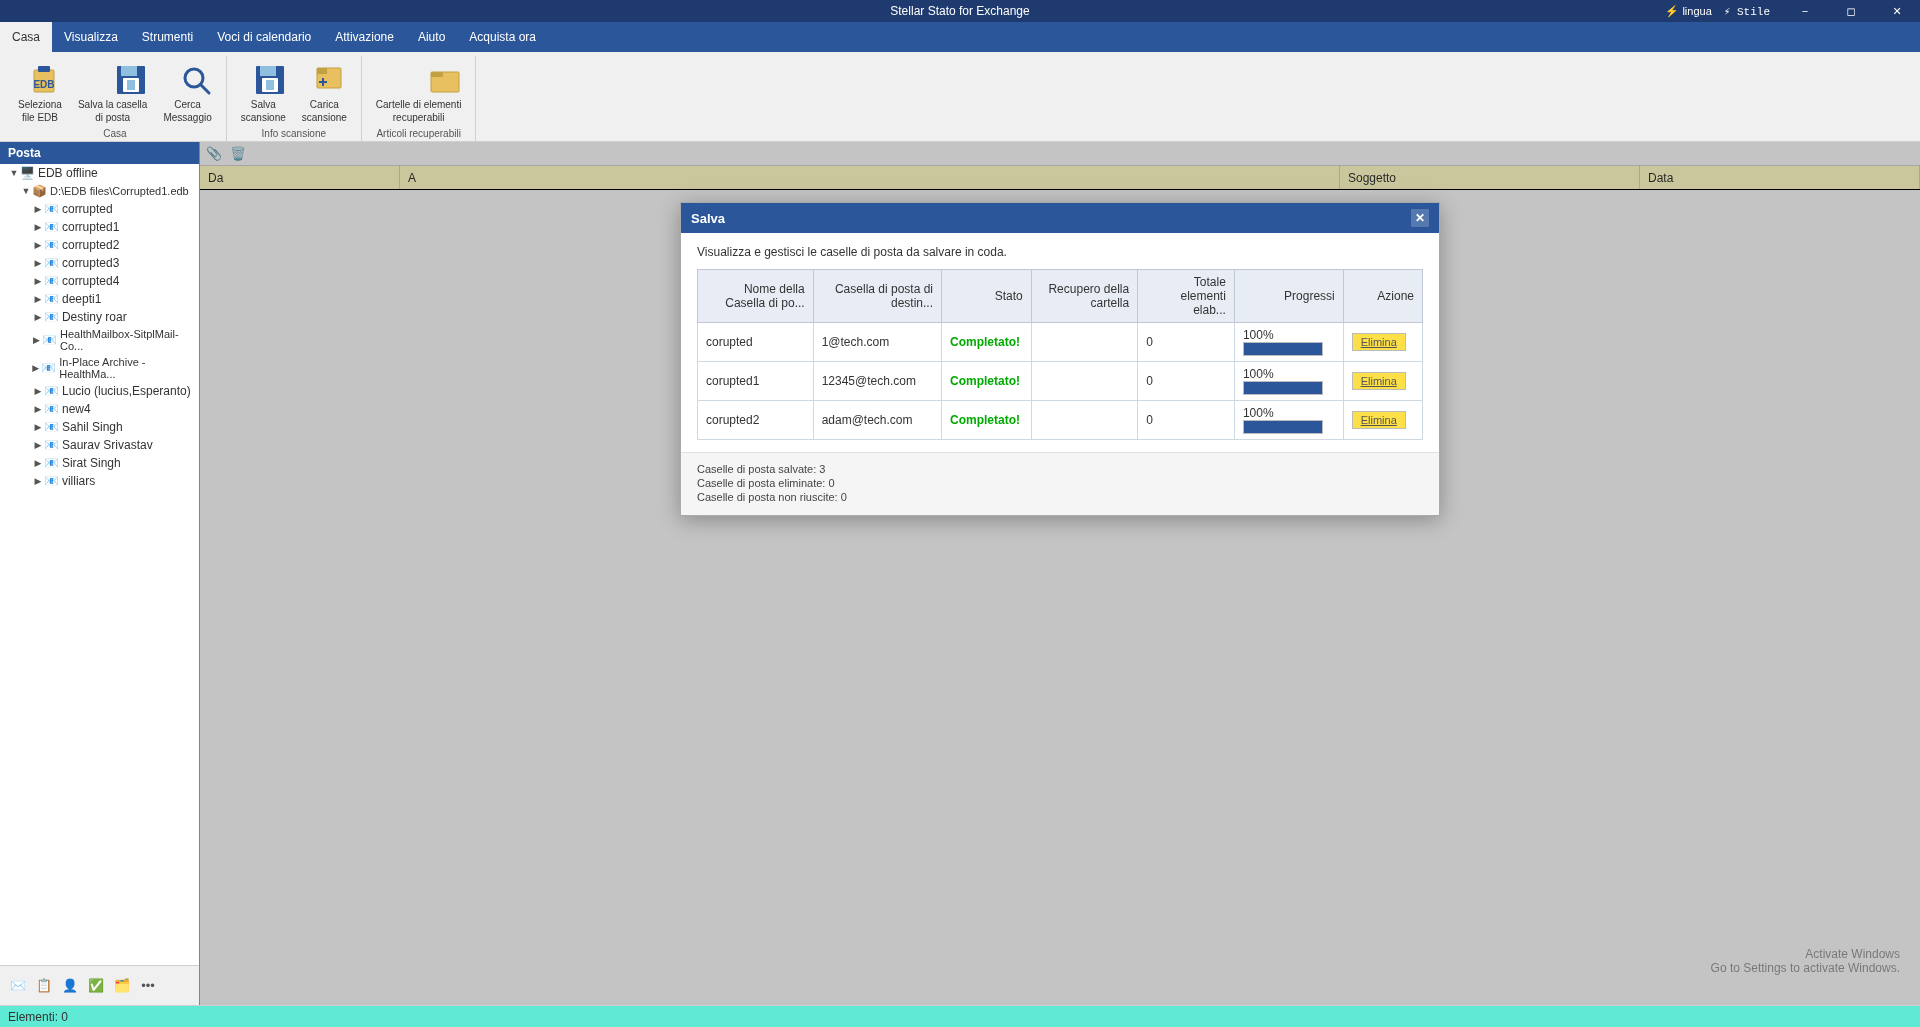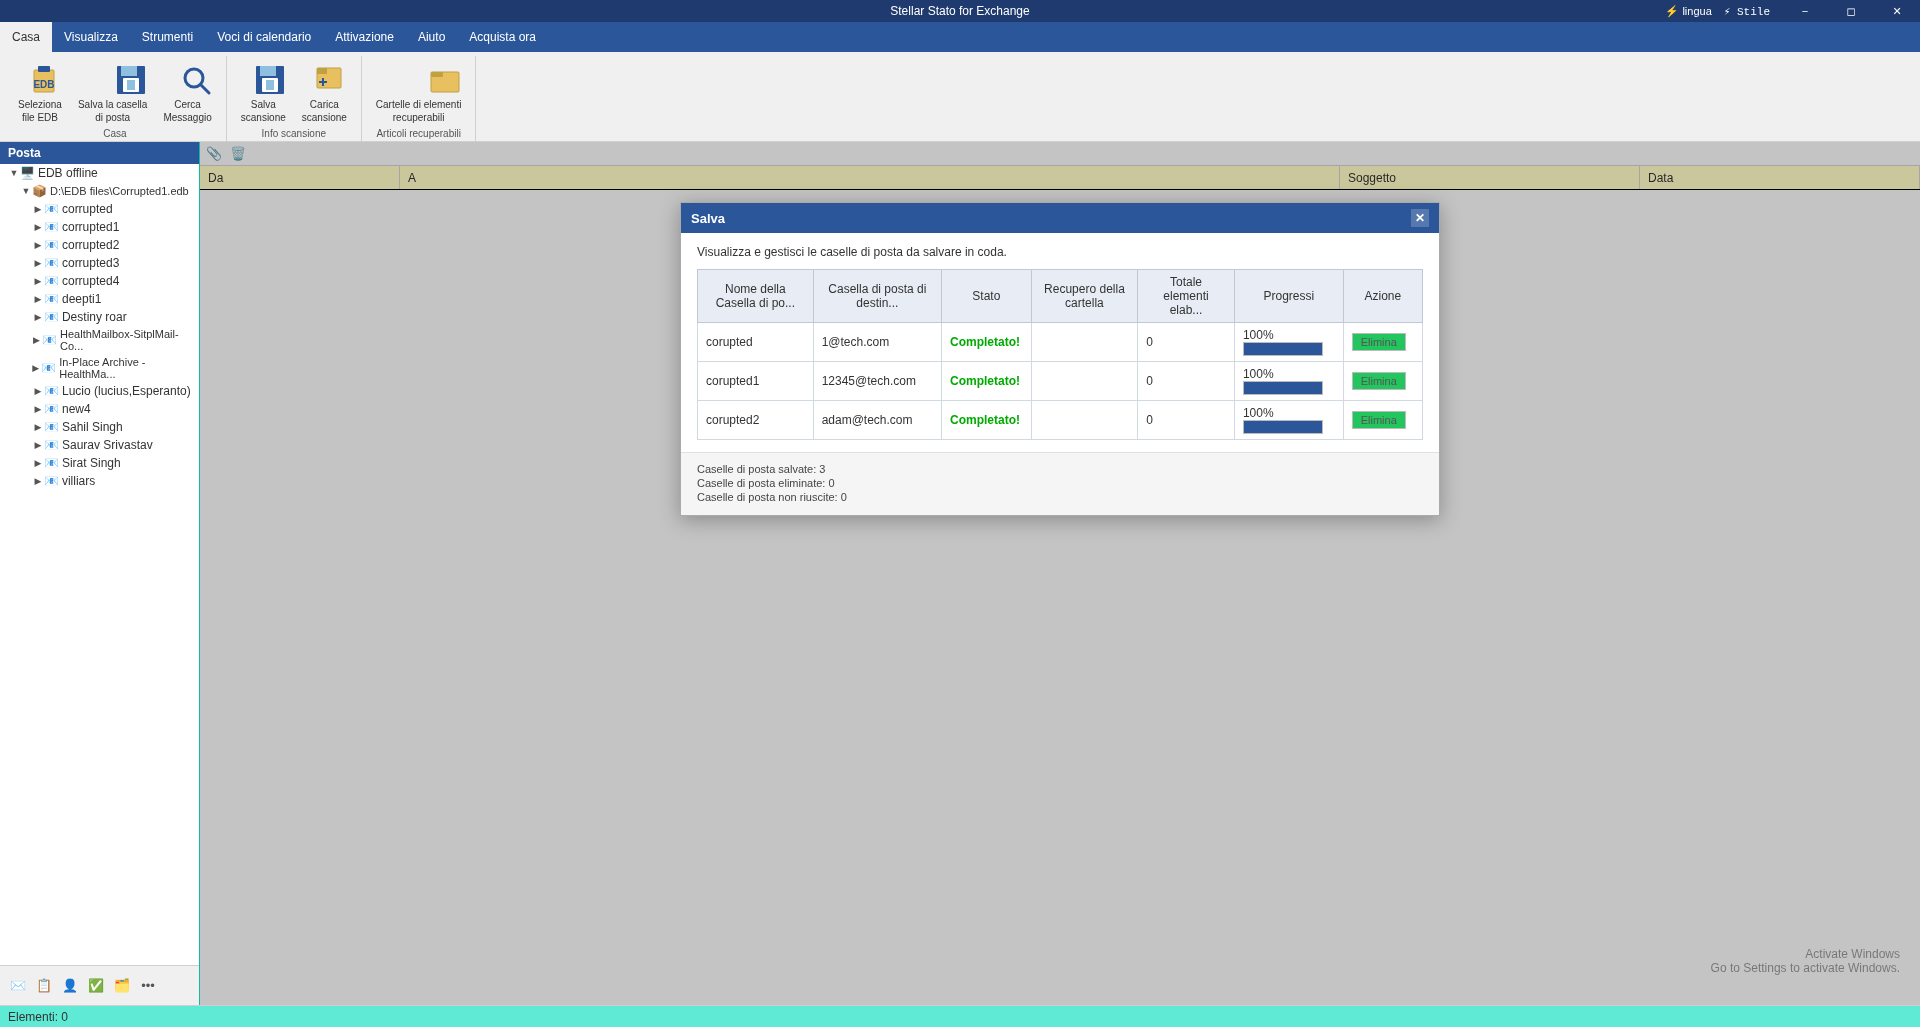--- a/index.html
+++ b/index.html
@@ -271,21 +271,21 @@
     }
     .dialog-table {
       width: 100%;
       border-collapse: collapse;
       font-size: 12px;
     }
     .dialog-table th {
       background: #e8edf5;
       border: 1px solid #c0c8d8;
       padding: 5px 8px;
-      text-align: center;
+      text-align: right;
       font-weight: normal;
       color: #333;
     }
     .dialog-table td {
       border: 1px solid #d0d8e0;
       padding: 5px 8px;
       color: #333;
       background: white;
     }
     .completato {
@@ -297,26 +297,27 @@
       height: 14px;
       background: #e0e0e0;
       border: 1px solid #bbb;
     }
     .progress-bar-fill {
       height: 100%;
       background: #2b579a;
       width: 100%;
     }
     .btn-elimina {
-      background: #22c55e;
+      background: #fde047;
       border: 1px solid #bbb;
       padding: 2px 8px;
       cursor: pointer;
       font-size: 11px;
       color: #555;
+      text-decoration: underline;
     }
     .dialog-footer {
       padding: 10px 16px;
       background: #f5f5f5;
       border-top: 1px solid #e0e0e0;
       font-size: 11px;
       color: #444;
     }
     .dialog-footer p { margin-bottom: 2px; }
 

